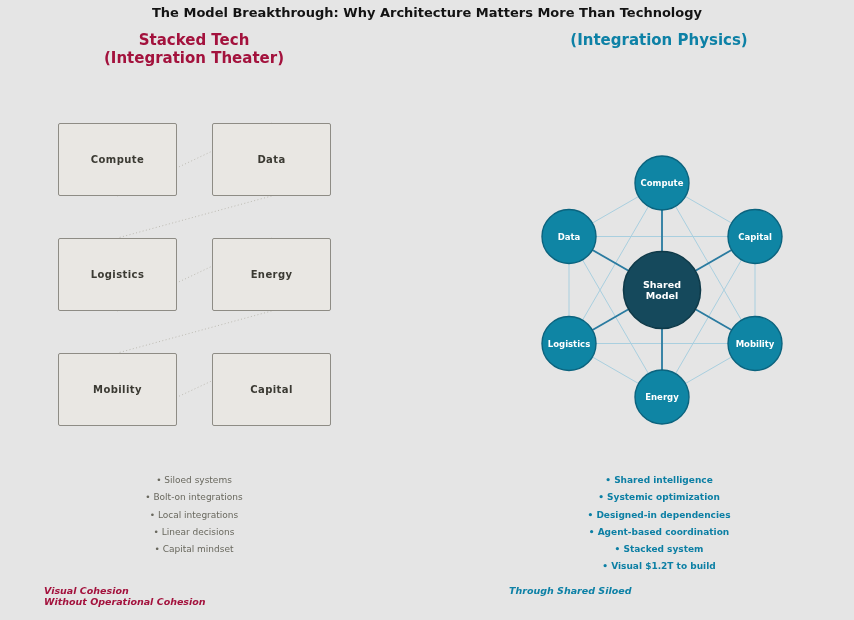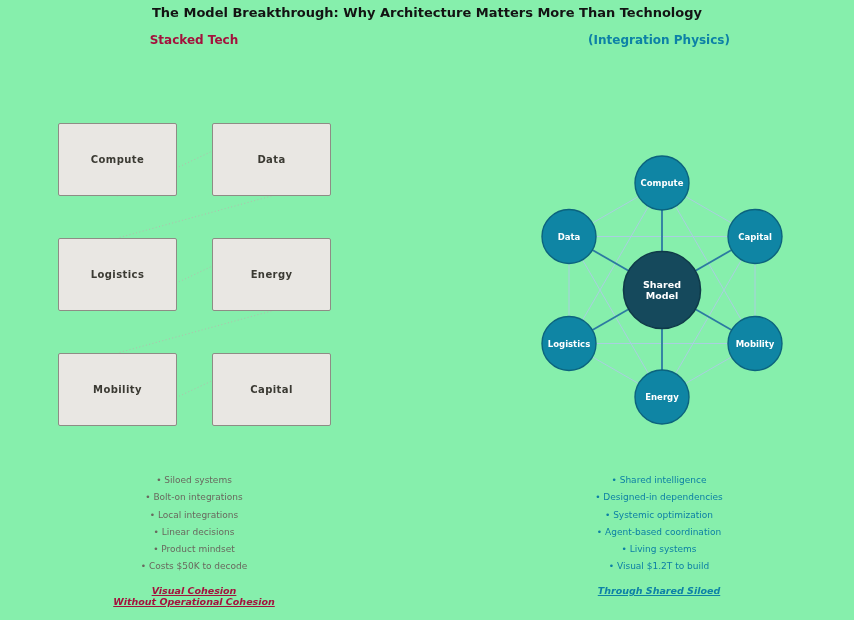--- a/index.html
+++ b/index.html
@@ -2,39 +2,39 @@
 <html><head>
 <meta charset="utf-8">
 <style>
   * { margin: 0; padding: 0; box-sizing: border-box; }
   html, body { background: #ffffff; }
   body { font-family: "DejaVu Sans", "Liberation Sans", sans-serif; }
   #page {
     position: relative;
     width: 854px;
     height: 620px;
-    background: #86efac;
+    background: #e5e5e5;
     overflow: hidden;
   }
   .abs { position: absolute; }
 
   
   .fig-title {
     left: 0; top: 5px; width: 854px;
     text-align: center;
     font-size: 13px;
     font-weight: bold;
     color: #131313;
   }
 
   
   .col-heading {
     top: 32px; width: 300px;
     text-align: center;
-    font-size: 12px;
+    font-size: 15px;
     font-weight: bold;
     line-height: 17.5px;
   }
   .heading-left  { left: 44px;  color: #a3123d; }
   .heading-right { left: 509px; color: #0d81a6; }
 
   
   .stack-box {
     width: 119px; height: 73px;
     background: #e9e7e3;
@@ -47,32 +47,30 @@
     z-index: 2;
   }
 
   
   .bullet-list {
     top: 472px; width: 300px;
     text-align: center;
   }
   .bullet-list div { line-height: 17.3px; text-align: center; }
   .bullets-left  { left: 44px; font-size: 9px; color: #69685e; }
-  .bullets-right { left: 509px; font-size: 9px; font-weight: normal; color: #0c7fa4; }
+  .bullets-right { left: 509px; font-size: 9px; font-weight: bold; color: #0c7fa4; }
   .bullet-list div::before { content: "\2022\00a0"; }
 
   
   .col-footer {
     top: 585px; width: 300px;
-    text-align: center;
     font-size: 9.5px;
     font-weight: bold;
     font-style: italic;
     line-height: 11px;
-    text-decoration: underline;
   }
   .footer-left  { left: 44px;  color: #a3123d; }
   .footer-right { left: 509px; color: #0d81a6; }
 
   svg { display: block; }
   .connector-layer { left: 0; top: 0; z-index: 1; }
   .network-layer   { left: 500px; top: 128px; z-index: 1; }
 
   .mesh-edge  { stroke: #a9cfdf; stroke-width: 1; }
   .spoke-edge { stroke: #2b7ba0; stroke-width: 1.8; }
@@ -92,20 +90,21 @@
 </style>
 </head>
 <body>
 
 <div id="page">
 
   <div class="abs fig-title">The Model Breakthrough: Why Architecture Matters More Than Technology</div>
 
   <div class="abs col-heading heading-left">
     <div>Stacked Tech</div>
+    <div>(Integration Theater)</div>
   </div>
 
   <div class="abs col-heading heading-right">
     <div>(Integration Physics)</div>
   </div>
 
   <svg class="abs connector-layer" width="854" height="620" viewBox="0 0 854 620">
     <g>
       <line class="dotted-line" x1="117.5" y1="196" x2="271.5" y2="123"></line>
       <line class="dotted-line" x1="271.5" y1="196" x2="117.5" y2="238"></line>
@@ -180,30 +179,29 @@
     <text class="node-label" x="569" y="239.5">Data</text>
     <text class="node-label center-label" x="662" y="288">Shared</text>
     <text class="node-label center-label" x="662" y="299">Model</text>
   </svg>
 
   <div class="abs bullet-list bullets-left">
     <div>Siloed systems</div>
     <div>Bolt-on integrations</div>
     <div>Local integrations</div>
     <div>Linear decisions</div>
-    <div>Product mindset</div>
-    <div>Costs $50K to decode</div>
+    <div>Capital mindset</div>
   </div>
 
   <div class="abs bullet-list bullets-right">
     <div>Shared intelligence</div>
+    <div>Systemic optimization</div>
     <div>Designed-in dependencies</div>
-    <div>Systemic optimization</div>
     <div>Agent-based coordination</div>
-    <div>Living systems</div>
+    <div>Stacked system</div>
     <div>Visual $1.2T to build</div>
   </div>
 
   <div class="abs col-footer footer-left">
     <div>Visual Cohesion</div>
     <div>Without Operational Cohesion</div>
   </div>
   <div class="abs col-footer footer-right">
     <div>Through Shared Siloed</div>
   </div>

